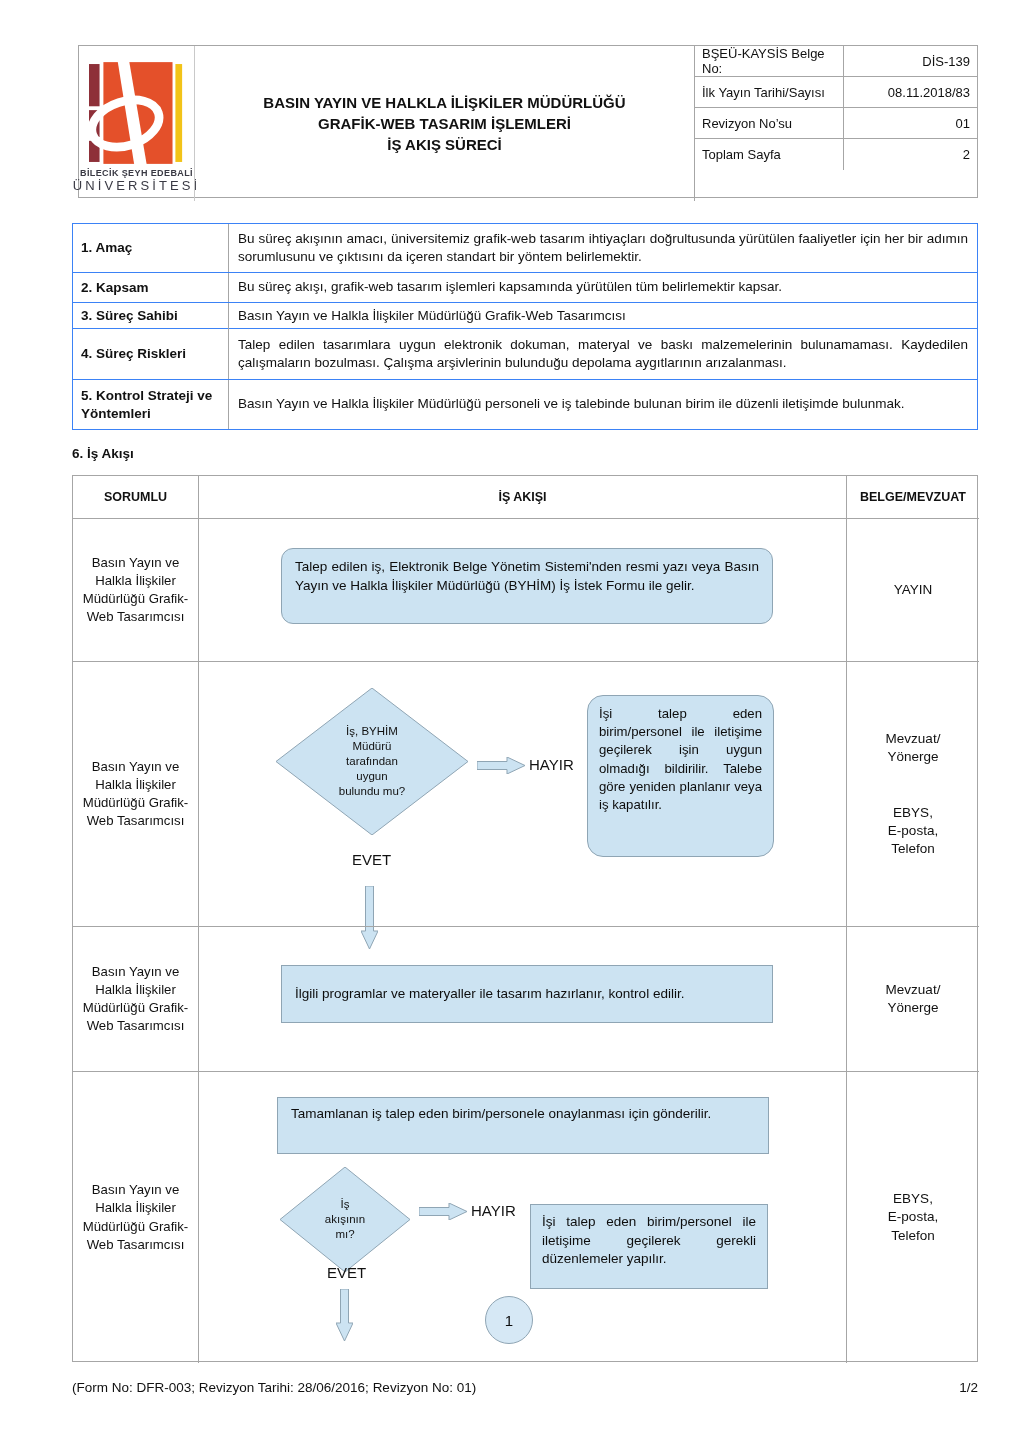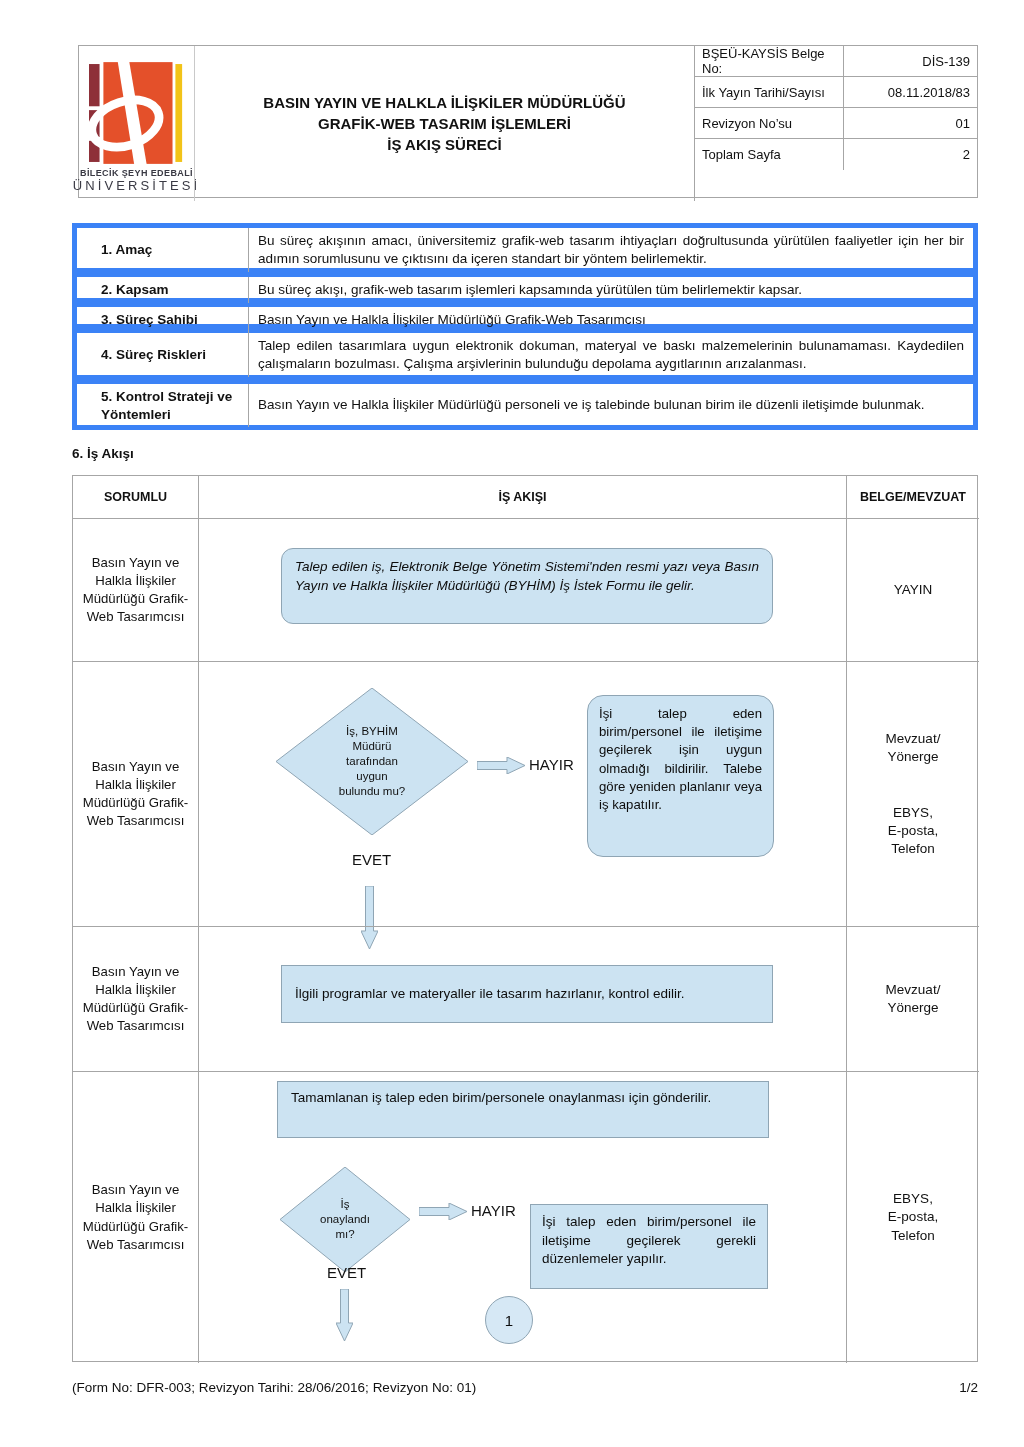--- a/index.html
+++ b/index.html
@@ -20,21 +20,21 @@
   .logo-text2 { font-size:13px; font-weight:normal; letter-spacing:3.1px; color:#3a3a44; white-space:nowrap; }
   .title-cell { border-left:1px solid #c9c9c9; display:flex; flex-direction:column; align-items:center; justify-content:center; text-align:center; }
   .title-cell div { font-size:15px; font-weight:bold; line-height:21px; }
   .info-cell { border-left:1px solid #a6a6a6; display:grid; grid-template-rows:repeat(5,1fr); }
   .info-row { display:grid; grid-template-columns:148px 1fr; border-bottom:1px solid #a6a6a6; }
   .info-row:last-child { border-bottom:none; }
   .info-label { padding:0 0 0 7px; font-size:13px; display:flex; align-items:center; }
   .info-value { border-left:1px solid #a6a6a6; padding:0 7px 0 0; font-size:13px; display:flex; align-items:center; justify-content:flex-end; }
   
   .sections { position:absolute; left:72px; top:223px; width:906px; }
-  .s-row { display:grid; grid-template-columns:155px 1fr; border:5px solid #3b82f6; margin-top:-1px;padding-left:16px; }
+  .s-row { display:grid; grid-template-columns:155px 1fr; border:1px solid #3b82f6; margin-top:-1px; }
   .s-row:first-child { margin-top:0; }
   .s-label { padding:4px 6px 4px 8px; font-size:13.5px; font-weight:bold; display:flex; align-items:center; line-height:1.3; }
   .s-text { border-left:1px solid #a6a6a6; padding:4px 9px; font-size:13.5px; line-height:1.35; display:flex; align-items:center; }
   .s-text > span { text-align:justify; width:100%; }
   .h50{height:50px} .h31{height:31px} .h27{height:27px} .h52{height:52px} .h51{height:51px}
   
   .flow-heading { position:absolute; left:72px; top:446px; font-size:13.5px; font-weight:bold; }
   
   .flow-grid {
     position:absolute; left:72px; top:475px; width:906px; height:887px;
@@ -155,21 +155,21 @@
   <div class="flow-heading">6. İş Akışı</div>
 
   <div class="flow-grid">
 
     <div class="fcell fhead">SORUMLU</div>
     <div class="fcell fhead bl">İŞ AKIŞI</div>
     <div class="fcell fhead bl">BELGE/MEVZUAT</div>
 
     <div class="fcell resp bt">Basın Yayın ve Halkla İlişkiler Müdürlüğü Grafik-Web Tasarımcısı</div>
     <div class="fcell bt bl">
-      <div class="flow-box rounded12" style="left:82px; top:29px; width:492px; height:76px;font-style:italic;">
+      <div class="flow-box rounded12" style="left:82px; top:29px; width:492px; height:76px;">
         <span class="jt">Talep edilen iş, Elektronik Belge Yönetim Sistemi'nden resmi yazı veya Basın Yayın ve Halkla İlişkiler Müdürlüğü (BYHİM) İş İstek Formu ile gelir.</span>
       </div>
     </div>
     <div class="fcell docs bt bl">YAYIN</div>
 
     <div class="fcell resp bt">Basın Yayın ve Halkla İlişkiler Müdürlüğü Grafik-Web Tasarımcısı</div>
     <div class="fcell bt bl">
       <div class="diamond-wrap" style="left:77px; top:26px; width:192px; height:147px;">
         <svg viewBox="0 0 100 100" preserveAspectRatio="none">
           <polygon points="50,0 100,50 50,100 0,50" stroke="#8fa5b4" stroke-width="1" vector-effect="non-scaling-stroke" fill="#cce3f2"></polygon>
@@ -204,29 +204,29 @@
     <div class="fcell bt bl">
       <div class="flow-box single-line-box" style="left:82px; top:38px; width:492px; height:58px;">
         <span>İlgili programlar ve materyaller ile tasarım hazırlanır, kontrol edilir.</span>
       </div>
     </div>
     <div class="fcell docs bt bl">Mevzuat/
 Yönerge</div>
 
     <div class="fcell resp bt">Basın Yayın ve Halkla İlişkiler Müdürlüğü Grafik-Web Tasarımcısı</div>
     <div class="fcell bt bl">
-      <div class="flow-box" style="left:78px; top:9px; width:492px; height:57px; padding:7px 13px;">
+      <div class="flow-box" style="left:78px; top:25px; width:492px; height:57px; padding:7px 13px;">
         <span class="jt">Tamamlanan iş talep eden birim/personele onaylanması için gönderilir.</span>
       </div>
       <div class="diamond-wrap" style="left:81px; top:95px; width:130px; height:105px;">
         <svg viewBox="0 0 100 100" preserveAspectRatio="none">
           <polygon points="50,0 100,50 50,100 0,50" stroke="#8fa5b4" stroke-width="1" vector-effect="non-scaling-stroke" fill="#cce3f2"></polygon>
         </svg>
         <div class="diamond-text" style="padding:0 10px;">İş
-onaylandı
+akışının
 mı?</div>
       </div>
       <svg class="arrow" style="left:220px; top:131px;" width="48" height="17" viewBox="0 0 48 17">
         <path d="M0 4.5 L30 4.5 L30 0 L48 8.5 L30 17 L30 12.5 L0 12.5 Z" stroke="#8fa5b4" stroke-width="1" fill="#cce3f2"></path>
       </svg>
       <div class="branch-label" style="left:272px; top:130px;">HAYIR</div>
       <div class="flow-box" style="left:331px; top:132px; width:238px; height:85px; padding:8px 11px; line-height:1.38;">
         <span class="jt">İşi talep eden birim/personel ile iletişime geçilerek gerekli düzenlemeler yapılır.</span>
       </div>
       <div class="yes-label" style="left:100px; top:192px; width:95px;">EVET</div>

